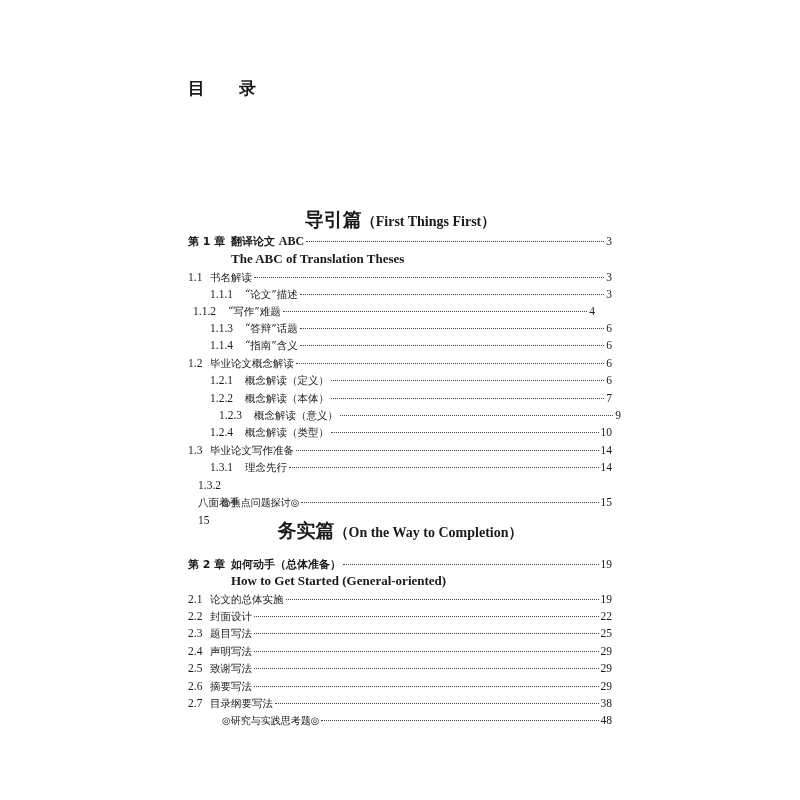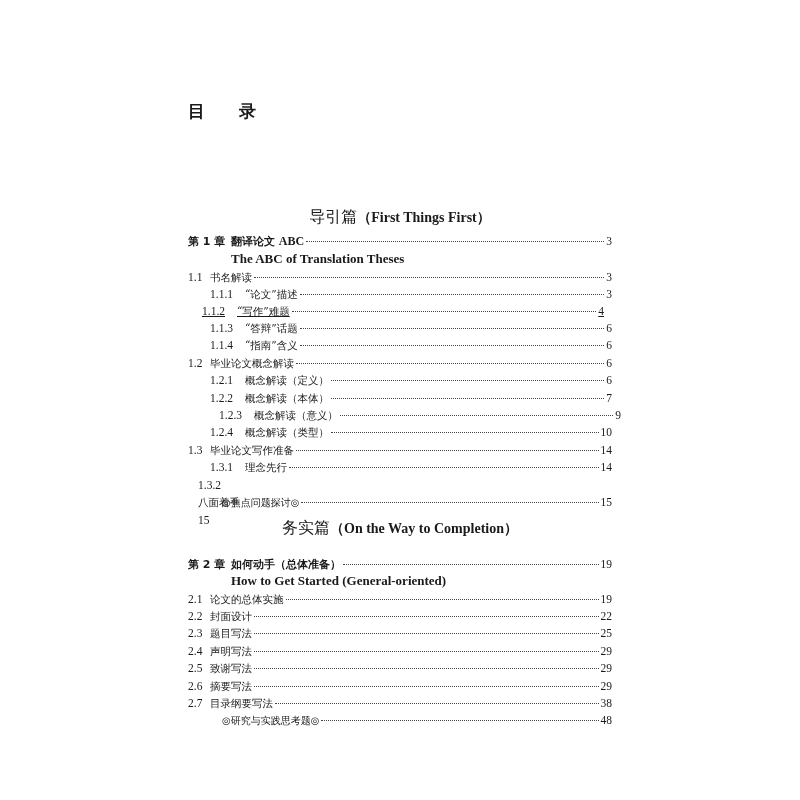--- a/index.html
+++ b/index.html
@@ -2,31 +2,31 @@
 <html><head>
 <meta charset="utf-8">
 <style>
   html, body { margin: 0; padding: 0; }
   body {
     width: 800px; height: 800px; background: #ffffff; position: relative;
     font-family: "Liberation Serif", "DejaVu Serif", serif; color: #1a1a1a;
     overflow: hidden;
   }
   .page-title {
-    position: absolute; left: 188px; top: 100px;
+    position: absolute; left: 188px; top: 77px;
     font-family: "DejaVu Sans", sans-serif; font-weight: bold; font-size: 17px;
     letter-spacing: 14px;
     text-align: center;
   }
   .toc { position: absolute; left: 188px; width: 424px; top: 0; }
   .part-heading {
     position: absolute; left: 0; width: 424px; text-align: center;
     font-size: 14px; font-weight: bold;
   }
-  .part-heading .cn { font-family: "DejaVu Sans", sans-serif; font-weight: normal; font-size: 16px; }
+  .part-heading .cn { font-family: "DejaVu Sans", sans-serif; font-weight: bold; font-size: 19px; }
   .row {
     position: absolute; display: flex; align-items: baseline; height: 17px;
     font-size: 11.5px; line-height: 17px; white-space: nowrap;
   }
   .row .num { display: inline-block; }
   .row .title { font-family: "DejaVu Serif", serif; font-size: 10.5px; }
   .row .dots {
     flex: 1; margin: 0 2px; border-bottom: 1.4px dotted #444; height: 0;
     position: relative; top: -3px;
   }
@@ -65,21 +65,21 @@
     <span class="title">书名解读</span>
     <span class="dots"></span>
     <span class="page">3</span>
   </div>
   <div class="row lvl2" style="top:286px; left:22px; width:402px;">
     <span class="num">1.1.1</span>
     <span class="title">“论文”描述</span>
     <span class="dots"></span>
     <span class="page">3</span>
   </div>
-  <div class="row lvl2" style="top:303px; left:14px; width:402px;text-decoration:underline;">
+  <div class="row lvl2" style="top:303px; left:5px; width:402px;">
     <span class="num">1.1.2</span>
     <span class="title">“写作”难题</span>
     <span class="dots"></span>
     <span class="page">4</span>
   </div>
   <div class="row lvl2" style="top:320px; left:22px; width:402px;">
     <span class="num">1.1.3</span>
     <span class="title">“答辩”话题</span>
     <span class="dots"></span>
     <span class="page">6</span>

